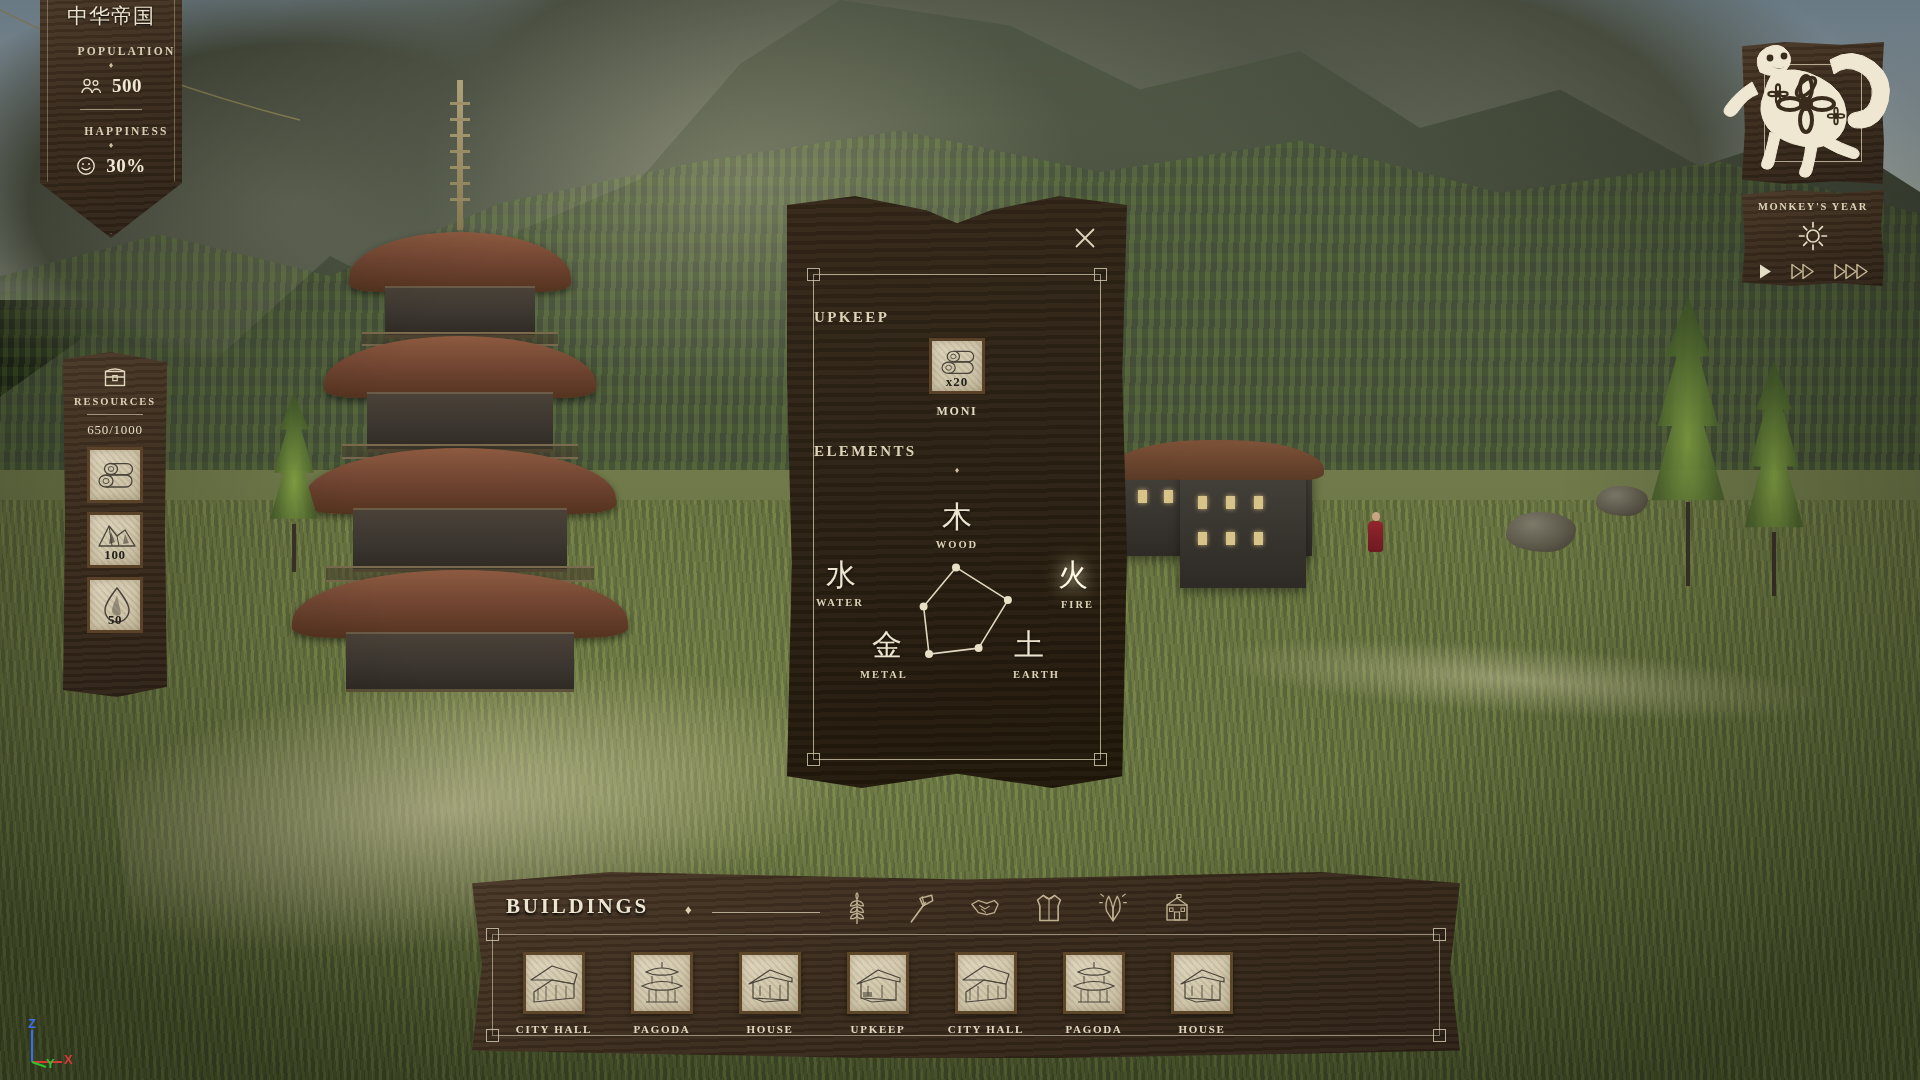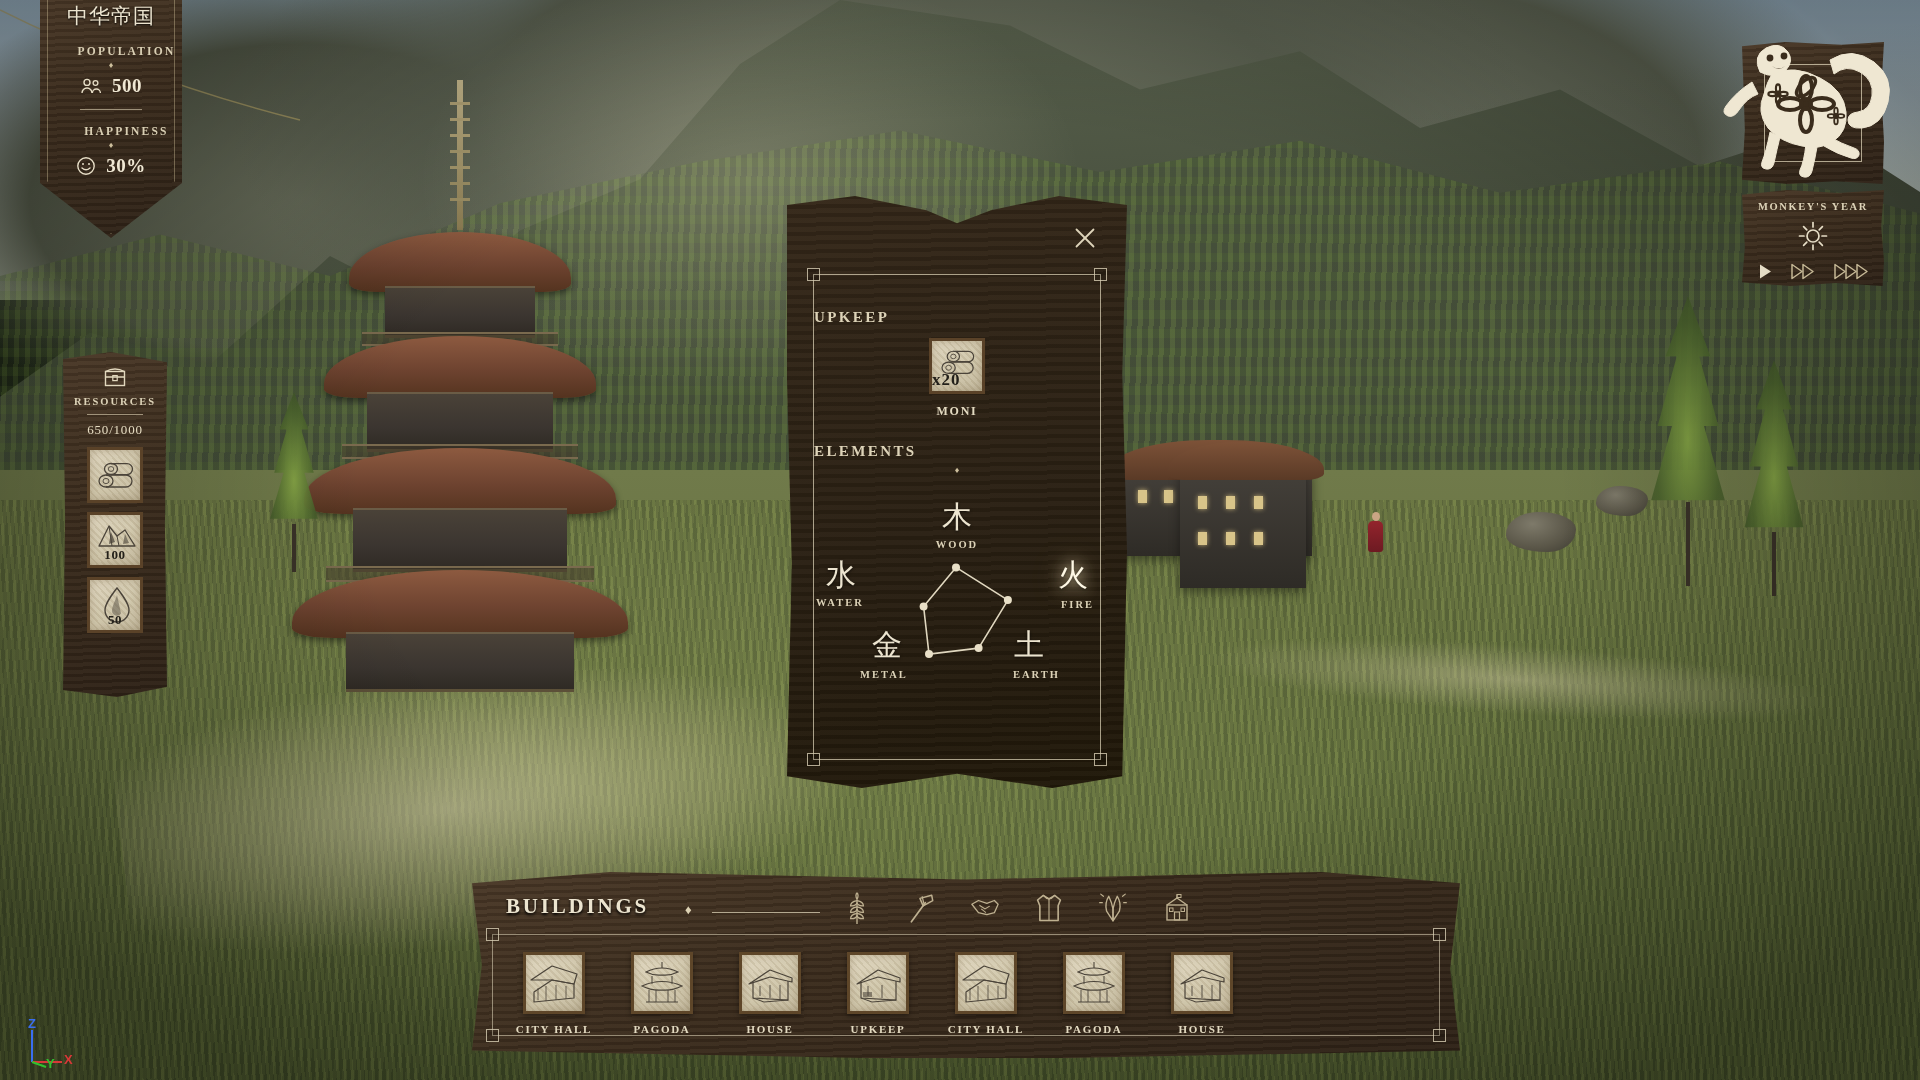--- a/index.html
+++ b/index.html
@@ -185,22 +185,22 @@
   .c-bl { left:-7px; bottom:-7px; } .c-br { right:-7px; bottom:-7px; }
 
   .sect-label { font-size:15px; letter-spacing:2.4px; font-weight:bold; color:#ddd3b8; }
   .upkeep-chip {
     width:56px; height:56px; margin:12px auto 0; position:relative; border:3px solid #5a4228;
     background:
       repeating-linear-gradient(46deg, rgba(120,104,76,.12) 0 2px, rgba(255,255,255,.05) 2px 5px),
       linear-gradient(150deg,#ded5bd 0%,#cfc5a9 55%,#c2b89c 100%);
     box-shadow:inset 0 0 10px rgba(120,102,70,.4);
   }
-  .upkeep-chip .qty { position:absolute; left:0; right:0; bottom:1px; 
-    font-size:17px; color:#23201a; font-weight:bold; letter-spacing:1px; }
+  .upkeep-chip .qty { position:absolute; left:0; right:0; bottom:1px; text-align:center;
+    font-size:13px; color:#23201a; font-weight:bold; letter-spacing:1px; }
   .upkeep-name { text-align:center; font-size:12px; letter-spacing:1.8px; color:#e3dac1; margin-top:10px; font-weight:bold; }
 
   .elements-wrap { position:relative; margin-top:28px; height:230px; }
   .el-han { position:absolute; font-size:30px; color:#ece4cf; text-shadow:0 1px 3px rgba(0,0,0,.7); }
   .el-name { position:absolute; font-size:10.5px; letter-spacing:2px; font-weight:bold; color:#ddd3b8; }
   .el-glow { color:#fff9e6; text-shadow:0 0 14px rgba(255,240,200,.92),0 0 28px rgba(255,230,170,.6),0 1px 3px rgba(0,0,0,.6); }
 
   
   #buildings-bar {
     position:absolute; left:472px; top:872px; width:988px; height:186px; z-index:55;

